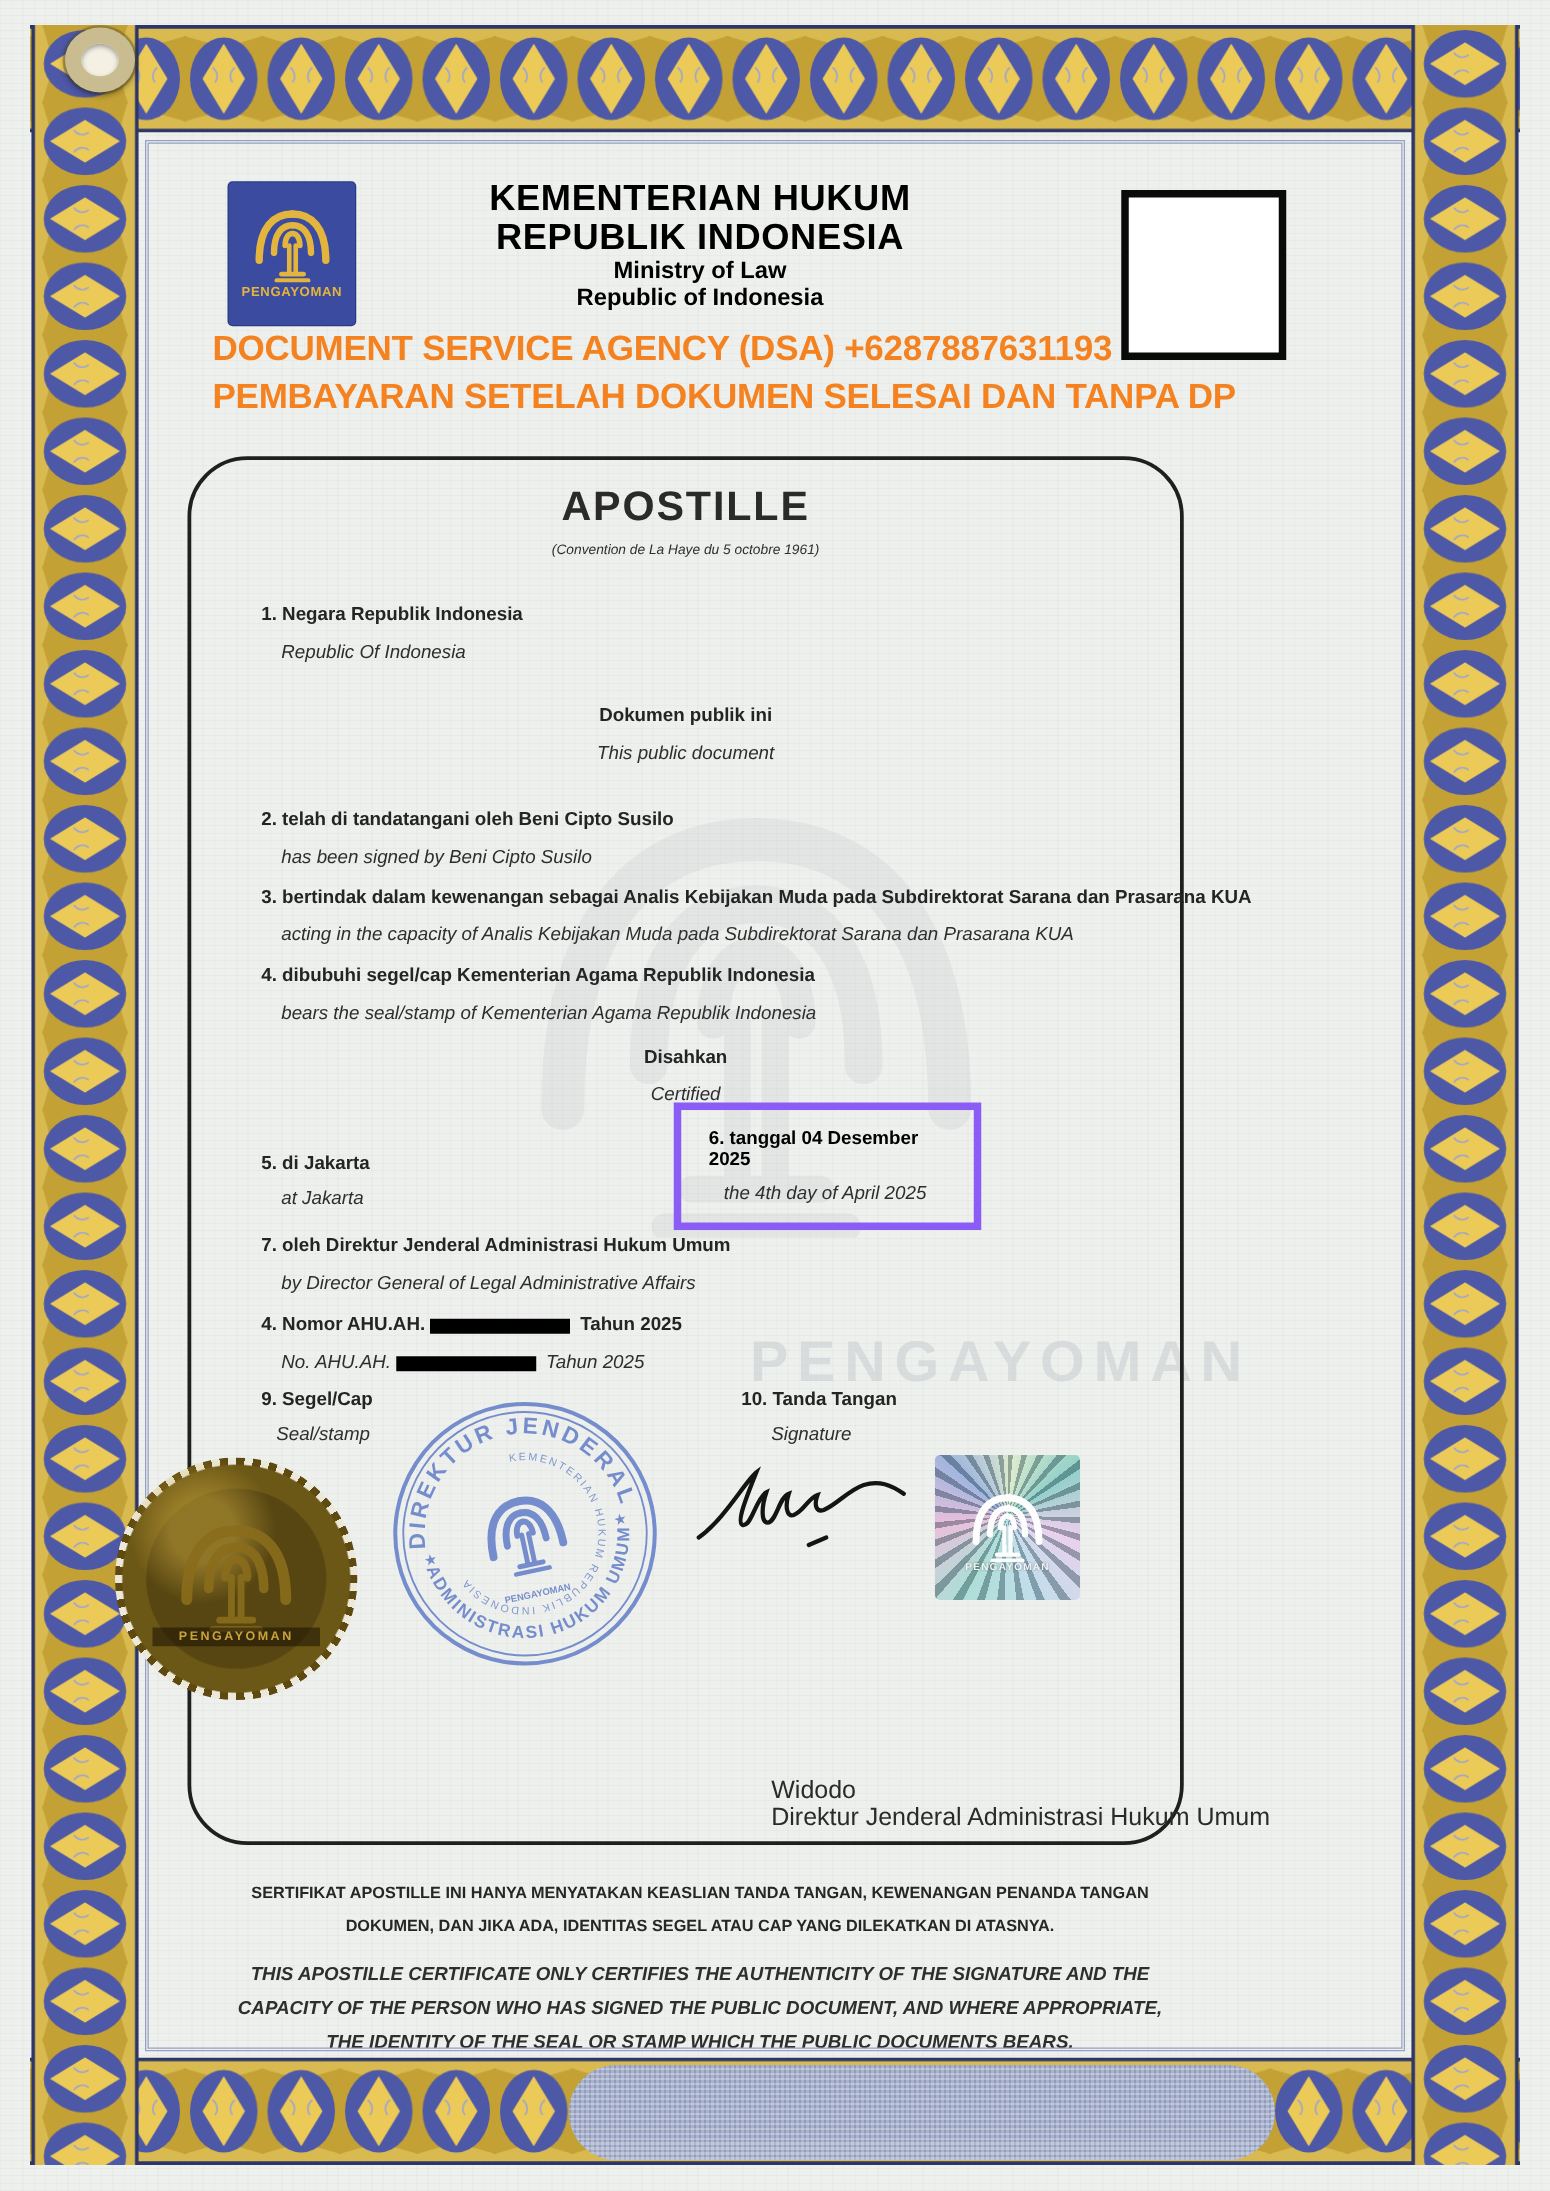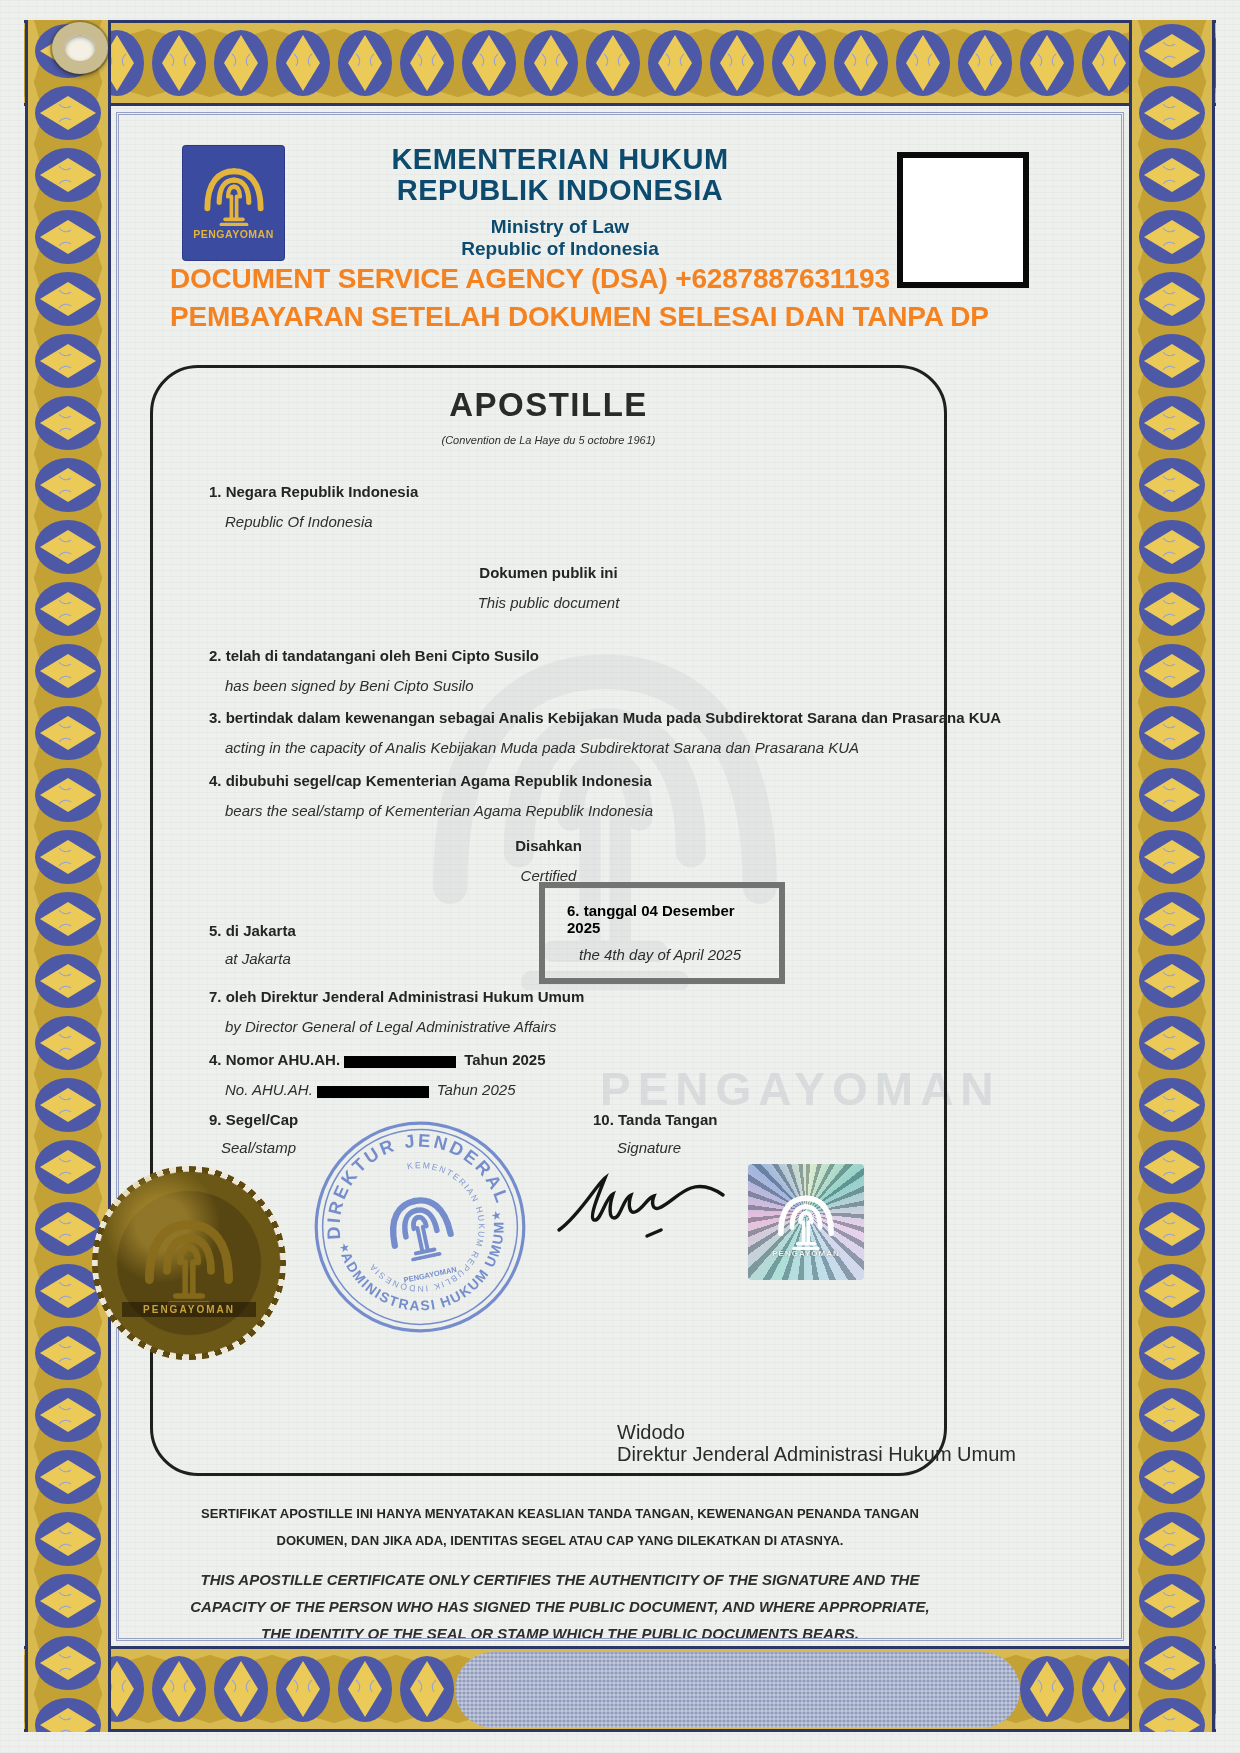--- a/index.html
+++ b/index.html
@@ -18,37 +18,37 @@
   .pinstripe{position:absolute;z-index:2;left:116px;top:112px;right:116px;bottom:112px;
     border:3px double #96a0c4;pointer-events:none;}
   .grommet{position:absolute;z-index:4;left:52px;top:22px;width:56px;height:52px;border-radius:50%;
     background:#f4f1e4;border:13px solid #c8bc90;
     box-shadow:0 2px 5px rgba(0,0,0,.45), inset 0 2px 4px rgba(0,0,0,.35), 0 0 0 2px rgba(90,80,40,.35);}
   
   .logo{position:absolute;z-index:3;left:183px;top:146px;width:101px;height:114px;background:#3b4ba0;
     border-radius:3px;display:flex;flex-direction:column;align-items:center;box-shadow:0 0 0 1px #2c3a85;}
   .logo svg.embl{width:74px;height:74px;color:#e3b53c;margin-top:6px;}
   .logo-label{color:#e3b53c;font-size:10.5px;font-weight:700;letter-spacing:.5px;margin-top:2px;}
-  .hgroup{position:absolute;z-index:3;left:260px;top:144px;width:600px;text-align:center;color:#0c4a6e;}
+  .hgroup{position:absolute;z-index:3;left:260px;top:144px;width:600px;text-align:center;color:#000000;}
   .h-big{font-size:29px;font-weight:700;letter-spacing:.5px;line-height:31px;}
-  .h-small{font-size:19px;font-weight:700;line-height:22px;margin-top:10px;}
+  .h-small{font-size:19px;font-weight:700;line-height:22px;}
   .photo-redact{position:absolute;z-index:3;left:897px;top:152px;width:132px;height:136px;
     background:#fff;border:6px solid #0a0a0a;}
   .promo{position:absolute;z-index:3;left:170px;top:260px;width:960px;color:#f58220;
     font-size:28px;font-weight:700;line-height:38px;letter-spacing:-0.2px;}
   
   .certbox{position:absolute;z-index:1;left:150px;top:337px;width:797px;height:1111px;
     border:3px solid #1f1f1f;border-radius:48px;margin-top:28px;}
   .row{position:absolute;white-space:nowrap;color:#242424;}
   .b{font-weight:700;font-size:15px;}
   .i{font-style:italic;font-size:15px;color:#2e2e2e;}
   .ctr{left:0;width:100%;text-align:center;}
   .box-title{top:18px;font-size:33px;font-weight:700;letter-spacing:1.5px;color:#2a2a2a;}
   .box-sub{top:66px;font-size:11px;}
-  .hl-box{position:absolute;left:386px;top:514px;width:246px;height:102px;border:6px solid #737373;
+  .hl-box{position:absolute;left:386px;top:514px;width:246px;height:102px;border:6px solid #8b5cf6;
     padding:14px 16px 0 22px;}
   .hl-box .b{display:block;}
   .hl-box .i{display:block;margin:10px 0 0 12px;}
   .redact{display:inline-block;vertical-align:-3px;width:112px;height:10px;background:#fff;
     border:6px solid #000;margin:0 8px 0 4px;}
   
   .stamp{position:absolute;left:160px;top:752px;width:214px;height:214px;transform:rotate(-12deg);opacity:.88;}
   .holo{position:absolute;left:595px;top:796px;width:116px;height:116px;border-radius:4px;overflow:hidden;
     background:conic-gradient(from 210deg at 50% 42%, #9fd8cf,#e6b6d6,#8fa8d8,#d8e8c6,#7fc8c0,#e8c8e8,#b8d8e8,#9fd8cf);}
   .holo-rays{position:absolute;inset:0;background:repeating-conic-gradient(from 0deg at 50% 42%, rgba(45,70,80,.4) 0 5deg, rgba(255,255,255,.15) 5deg 13deg);}

